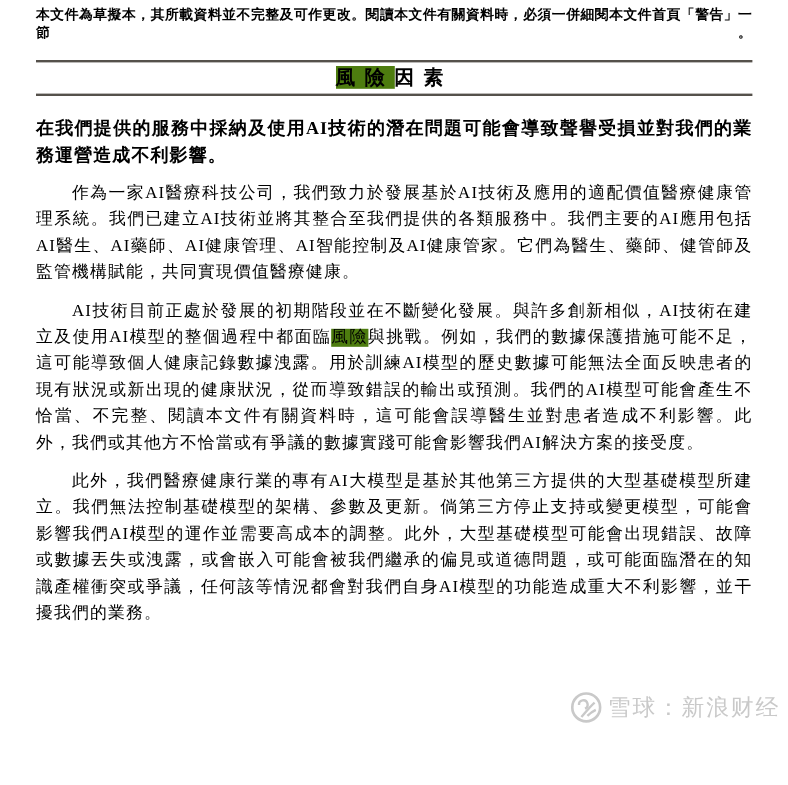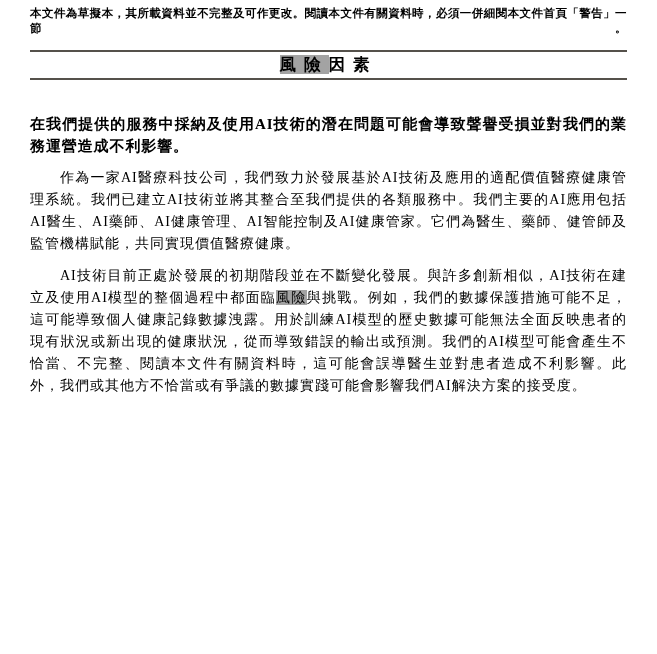--- a/index.html
+++ b/index.html
@@ -31,23 +31,23 @@
     padding: 2px 0 3px 0;
     text-align: center;
   }
   .section-title {
     margin: 0;
     font-size: 16.5px;
     font-weight: bold;
     letter-spacing: 8px;
     line-height: 21px;
   }
-  .hl { background: #a3a3a3; }
+  .hl { background: #4d7c0f; }
   .risk-heading {
-    margin: 33px 0 0 0;
+    margin: 17px 0 0 0;
     font-size: 15px;
     font-weight: bold;
     line-height: 22px;
     letter-spacing: 0.9px;
     text-align: justify;
   }
   .body-para {
     margin: 10px 0 0 0;
     font-size: 14px;
     line-height: 22px;
@@ -80,15 +80,27 @@
     <h1 class="section-title"><span class="hl">風險</span><span>因素</span></h1>
   </div>
 
   <h2 class="risk-heading">在我們提供的服務中採納及使用AI技術的潛在問題可能會導致聲譽受損並對我們的業務運營造成不利影響。</h2>
 
   <p class="body-para">作為一家AI醫療科技公司，我們致力於發展基於AI技術及應用的適配價值醫療健康管理系統。我們已建立AI技術並將其整合至我們提供的各類服務中。我們主要的AI應用包括AI醫生、AI藥師、AI健康管理、AI智能控制及AI健康管家。它們為醫生、藥師、健管師及監管機構賦能，共同實現價值醫療健康。</p>
 
   <p class="body-para"><span>AI技術目前正處於發展的初期階段並在不斷變化發展。與許多創新相似，AI技術在建立及使用AI模型的整個過程中都面臨</span><span class="hl">風險</span><span>與挑戰。例如，我們的數據保護措施可能不足，這可能導致個人健康記錄數據洩露。用於訓練AI模型的歷史數據可能無法全面反映患者的現有狀況或新出現的健康狀況，從而導致錯誤的輸出或預測。我們的AI模型可能會產生不恰當、不完整、閱讀本文件有關資料時，這可能會誤導醫生並對患者造成不利影響。此外，我們或其他方不恰當或有爭議的數據實踐可能會影響我們AI解決方案的接受度。</span></p>
 
 
+  <p class="body-para">此外，我們醫療健康行業的專有AI大模型是基於其他第三方提供的大型基礎模型所建立。我們無法控制基礎模型的架構、參數及更新。倘第三方停止支持或變更模型，可能會影響我們AI模型的運作並需要高成本的調整。此外，大型基礎模型可能會出現錯誤、故障或數據丟失或洩露，或會嵌入可能會被我們繼承的偏見或道德問題，或可能面臨潛在的知識產權衝突或爭議，任何該等情況都會對我們自身AI模型的功能造成重大不利影響，並干擾我們的業務。</p>
 
+  <div class="watermark">
+    <span>
+      <svg width="27" height="27" viewBox="0 0 27 27" fill="none">
+        <circle cx="13.5" cy="13.5" r="11.6" stroke="#c9c9c9" stroke-width="2.2"></circle>
+        <path d="M7.5 11.5 A3.6 3.6 0 1 1 12.5 14.5" stroke="#c9c9c9" stroke-width="2" fill="none"></path>
+        <path d="M9.5 21.5 C13 17.5 16.5 13 20.5 9.5" stroke="#c9c9c9" stroke-width="2" fill="none"></path>
+        <path d="M14.5 20.5 C16.5 18.5 18.8 16.8 21.5 15.5" stroke="#c9c9c9" stroke-width="2" fill="none"></path>
+      </svg>
+    </span>
+    <span>雪球：新浪财经</span>
+  </div>
 
 </div>
 
 </body></html>

